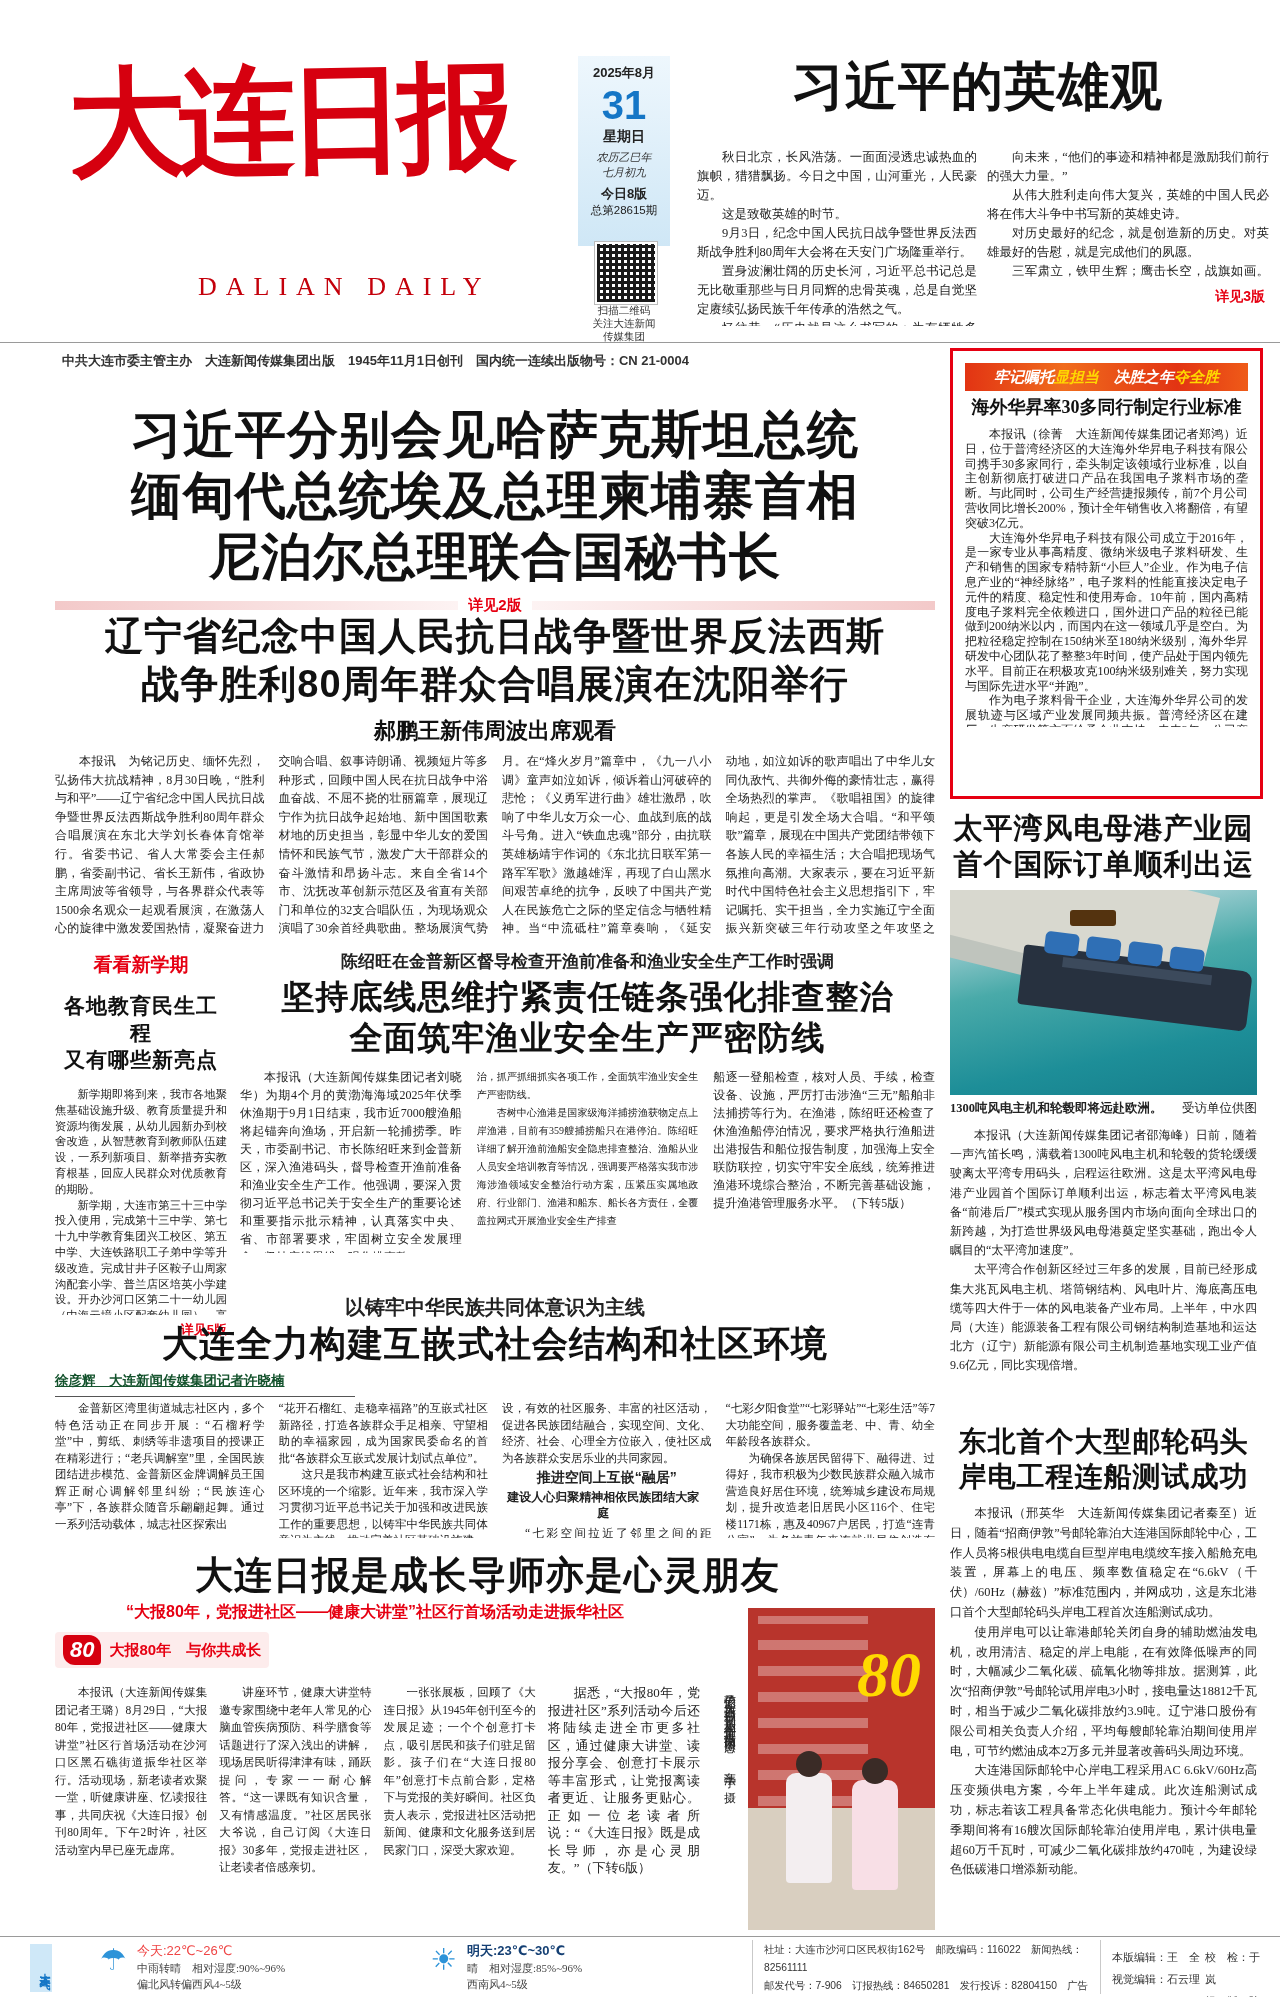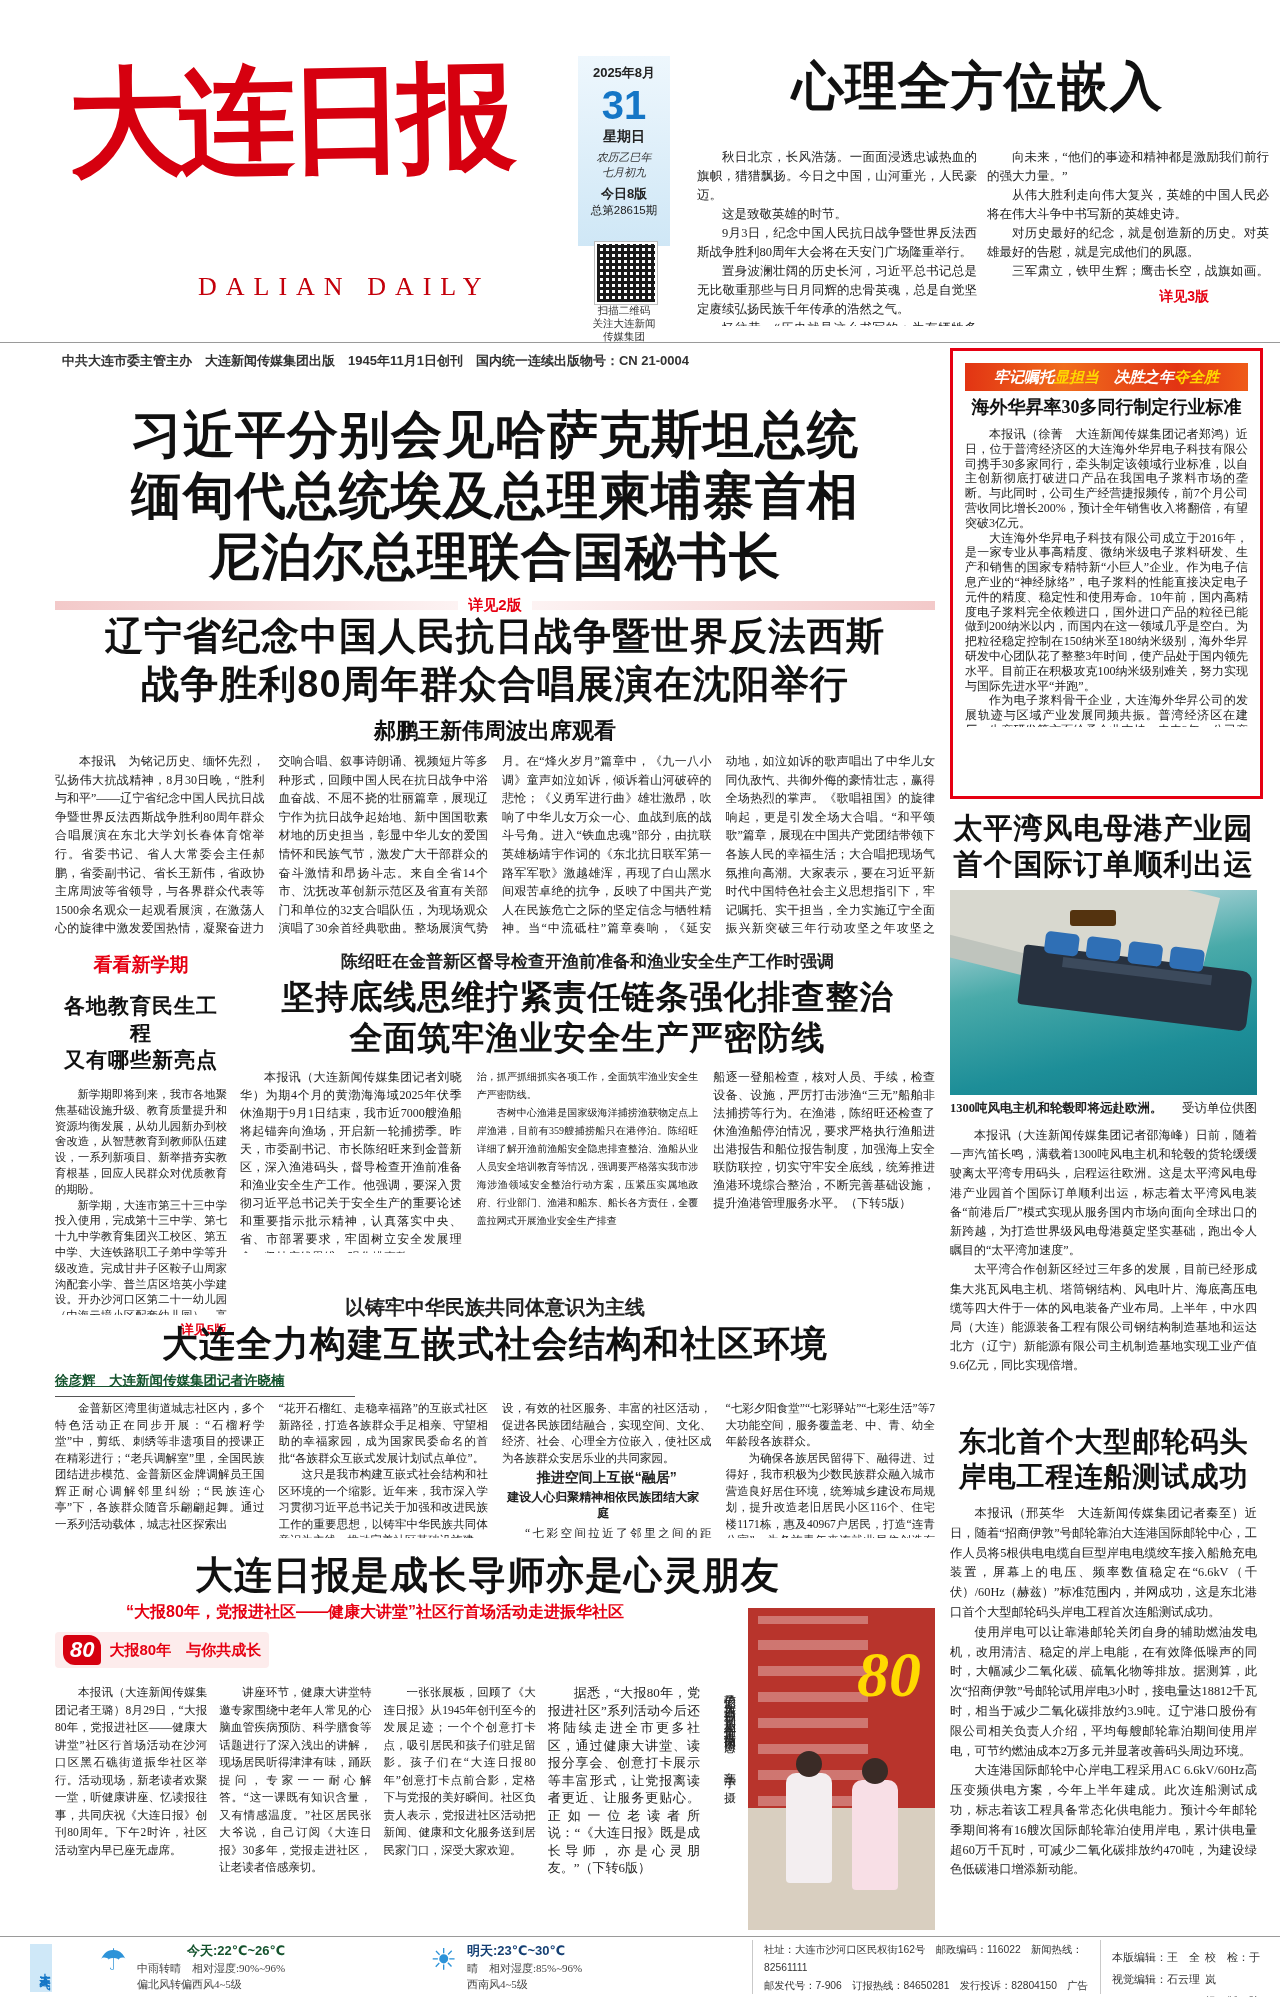--- a/index.html
+++ b/index.html
@@ -71,36 +71,36 @@
     <div style="font-size:13px;font-weight:bold;color:#222;margin-top:5px;">今日8版</div>
     <div style="font-size:11.5px;color:#222;">总第28615期</div>
   </div>
   <div class="abs qr" style="left:595px;top:242px;width:58px;height:58px;"></div>
   <div class="abs hei center" style="left:570px;top:304px;width:108px;font-size:10.5px;line-height:13px;color:#333;">
     <div>扫描二维码</div>
     <div>关注大连新闻</div>
     <div>传媒集团</div>
   </div>
 
-  <div class="abs hei headline center" style="left:690px;top:52px;width:575px;font-size:52px;">心理全方位嵌入</div>
+  <div class="abs hei headline center" style="left:690px;top:52px;width:575px;font-size:52px;">习近平的英雄观</div>
   <div class="abs justify" style="left:697px;top:148px;width:280px;height:178px;font-size:12.5px;line-height:19px;overflow:hidden;">
     <p class="bp">秋日北京，长风浩荡。一面面浸透忠诚热血的旗帜，猎猎飘扬。今日之中国，山河重光，人民豪迈。</p>
     <p class="bp">这是致敬英雄的时节。</p>
     <p class="bp">9月3日，纪念中国人民抗日战争暨世界反法西斯战争胜利80周年大会将在天安门广场隆重举行。</p>
     <p class="bp">置身波澜壮阔的历史长河，习近平总书记总是无比敬重那些与日月同辉的忠骨英魂，总是自觉坚定赓续弘扬民族千年传承的浩然之气。</p>
     <p class="bp">忆往昔，“历史就是这么书写的：为有牺牲多壮志！”</p>
   </div>
   <div class="abs justify" style="left:987px;top:148px;width:282px;height:134px;font-size:12.5px;line-height:19px;overflow:hidden;">
     <p class="bp">向未来，“他们的事迹和精神都是激励我们前行的强大力量。”</p>
     <p class="bp">从伟大胜利走向伟大复兴，英雄的中国人民必将在伟大斗争中书写新的英雄史诗。</p>
     <p class="bp">对历史最好的纪念，就是创造新的历史。对英雄最好的告慰，就是完成他们的夙愿。</p>
     <p class="bp">三军肃立，铁甲生辉；鹰击长空，战旗如画。盛世中国，如你所愿——</p>
 
   </div>
-  <div class="abs hei red" style="left:1044px;top:288px;width:165px;font-size:14px;font-weight:bold;text-align:right;">详见3版</div>
+  <div class="abs hei red" style="left:1100px;top:288px;width:165px;font-size:14px;font-weight:bold;text-align:right;">详见3版</div>
 
   <div class="abs rule" style="left:0;top:342px;width:1280px;"></div>
   <div class="abs hei" style="left:62px;top:352px;width:980px;font-size:13px;font-weight:bold;color:#333;">中共大连市委主管主办　大连新闻传媒集团出版　1945年11月1日创刊　国内统一连续出版物号：CN 21-0004</div>
   <div class="abs" style="left:1045px;top:353px;width:218px;height:14px;background:#ececec;"></div>
 
   <div class="abs hei headline center" style="left:55px;top:404px;width:880px;font-size:51px;line-height:61px;">
     <div>习近平分别会见哈萨克斯坦总统</div>
     <div>缅甸代总统埃及总理柬埔寨首相</div>
     <div>尼泊尔总理联合国秘书长</div>
   </div>
@@ -262,21 +262,21 @@
     <div class="kid" style="left:38px;top:165px;"></div>
     <div class="kid" style="left:104px;top:172px;background:#f8dfe6;"></div>
   </div>
 
   <div class="abs rule" style="left:0;top:1936px;width:1280px;"></div>
   <div class="abs weather-blue vcap hei" style="left:30px;top:1944px;width:22px;height:48px;font-size:11px;font-weight:bold;text-align:center;">大连天气</div>
 
   <div class="abs" style="left:100px;top:1942px;display:flex;gap:10px;">
     <span class="wicon">☂</span>
     <div>
-      <div class="hei" style="font-size:13px;font-weight:bold;color:#14532d;text-align:right;">今天:22℃~26℃</div>
+      <div class="hei" style="font-size:13px;font-weight:normal;color:#ef4444;">今天:22℃~26℃</div>
       <div class="small">中雨转晴　相对湿度:90%~96%</div>
       <div class="small">偏北风转偏西风4~5级</div>
     </div>
   </div>
   <div class="abs" style="left:430px;top:1942px;display:flex;gap:10px;">
     <span class="wicon">☀</span>
     <div>
       <div class="hei" style="font-size:13px;font-weight:bold;color:#143f73;">明天:23℃~30℃</div>
       <div class="small">晴　相对湿度:85%~96%</div>
       <div class="small">西南风4~5级</div>

